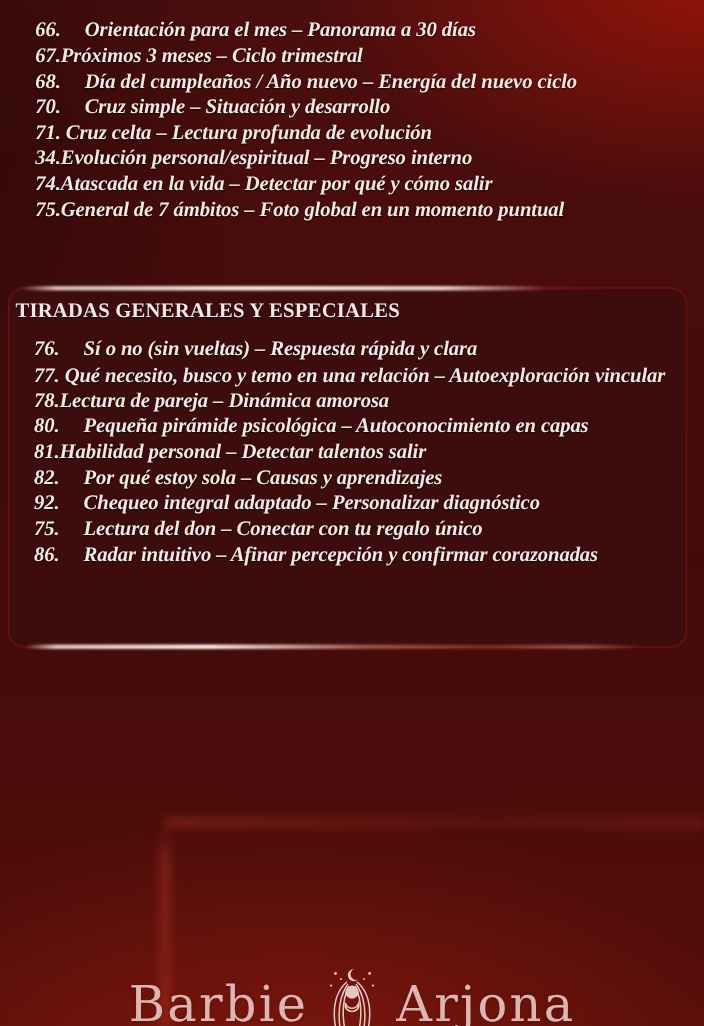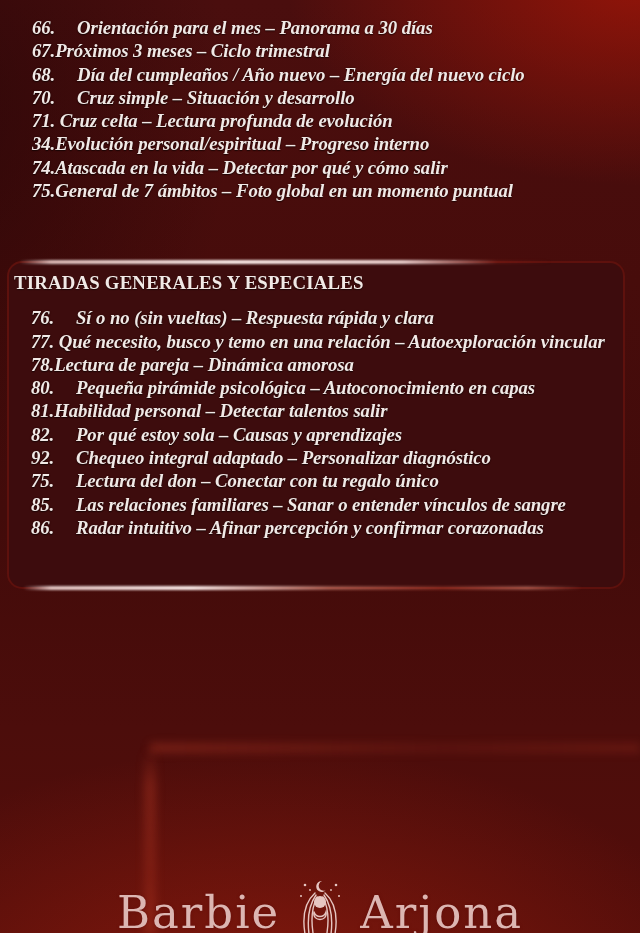--- a/index.html
+++ b/index.html
@@ -66,21 +66,20 @@
     <h2>TIRADAS GENERALES Y ESPECIALES</h2>
     <ol class="list">
         <li class="item"><span class="num tab">76.</span><span class="txt">Sí o no (sin vueltas) – Respuesta rápida y clara</span></li>
         <li class="item justify"><span class="num">77.</span><span class="txt"> Qué necesito, busco y temo en una relación – Autoexploración vincular</span></li>
         <li class="item"><span class="num">78.</span><span class="txt">Lectura de pareja – Dinámica amorosa</span></li>
         <li class="item"><span class="num tab">80.</span><span class="txt">Pequeña pirámide psicológica – Autoconocimiento en capas</span></li>
         <li class="item"><span class="num">81.</span><span class="txt">Habilidad personal – Detectar talentos salir</span></li>
         <li class="item"><span class="num tab">82.</span><span class="txt">Por qué estoy sola – Causas y aprendizajes</span></li>
         <li class="item"><span class="num tab">92.</span><span class="txt">Chequeo integral adaptado – Personalizar diagnóstico</span></li>
         <li class="item"><span class="num tab">75.</span><span class="txt">Lectura del don – Conectar con tu regalo único</span></li>
-        <li class="item"><span class="num tab">85.</span><span class="txt">Las relaciones familiares – Sanar o entender vínculos de sangre</span></li>
         <li class="item"><span class="num tab">86.</span><span class="txt">Radar intuitivo – Afinar percepción y confirmar corazonadas</span></li>
       </ol>
   </section>
 
   <div class="footer">
     <span class="brand-word">Barbie</span>
     <span class="logo">
       <svg width="54" height="64" viewBox="0 0 54 64" fill="none" xmlns="http://www.w3.org/2000/svg">
         <g stroke="#e6c6c2" stroke-width="1.4" stroke-linecap="round" fill="none">
 

